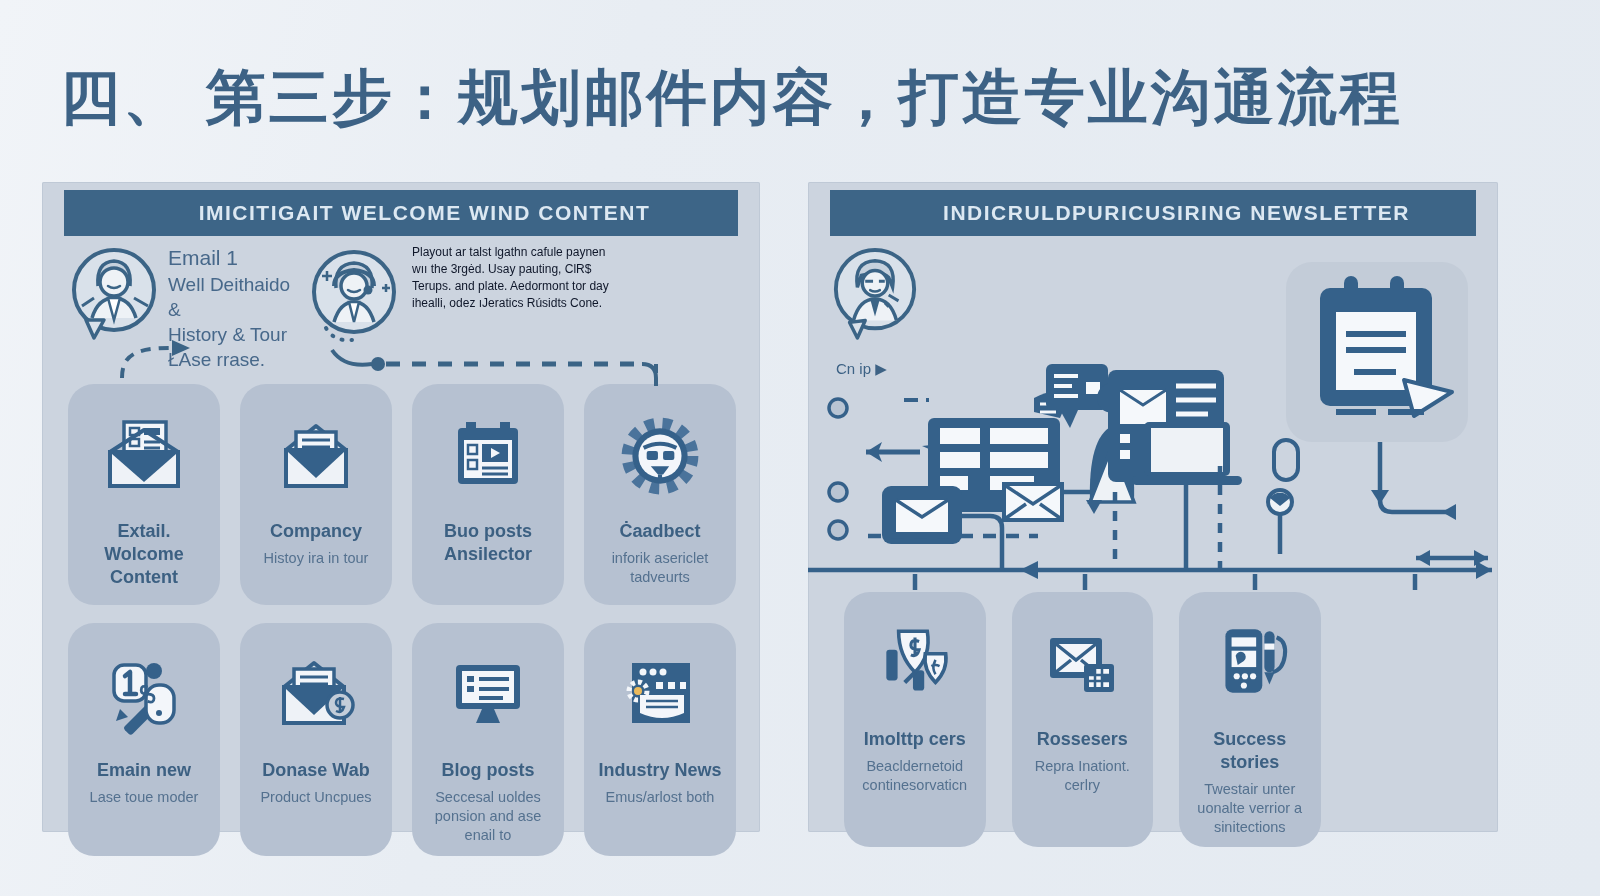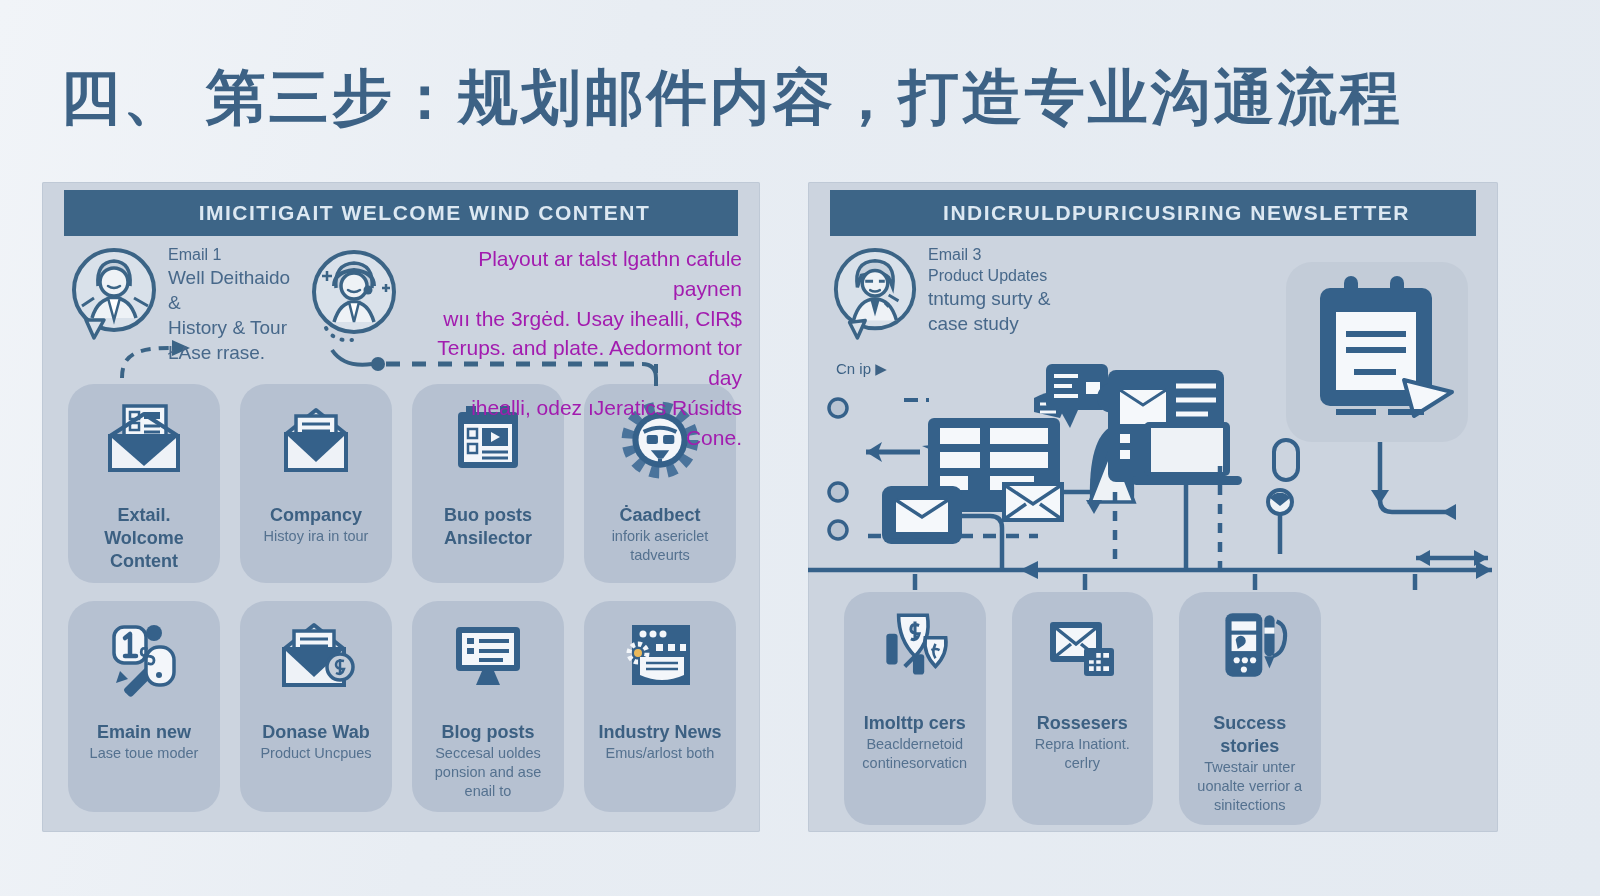--- a/index.html
+++ b/index.html
@@ -19,37 +19,37 @@
   .panel.left{width:718px;}
   .panel.right{width:690px;}
   .header-bar{
     position:absolute;top:8px;left:22px;right:22px;height:46px;
     background:#3d6587;display:flex;align-items:center;justify-content:center;
     color:#dce8f2;font-weight:bold;font-size:21px;letter-spacing:1.5px;padding-left:47px;
   }
   .intro-row{position:absolute;top:62px;left:26px;right:18px;display:flex;z-index:2;}
   .intro-group{display:flex;}
   .intro-text{margin-left:8px;font-size:19px;line-height:1.32;color:#47688a;}
-  .intro-text .em{font-size:16px;}
-  .note-text{margin-left:12px;font-size:21px;line-height:1.42;color:#a21caf;width:330px;text-align:right;}
+  .intro-text .em{font-size:21px;}
+  .note-text{margin-left:12px;font-size:12px;line-height:1.42;color:#0f172a;width:330px;}
   .avatar{flex:0 0 auto;}
   .cards-grid{
     position:absolute;left:26px;right:24px;top:202px;bottom:40px;
     display:grid;grid-template-columns:repeat(4,1fr);grid-template-rows:1fr 1fr;
     gap:18px 20px;
   }
   .rp .cards-grid{left:36px;right:10px;top:410px;bottom:40px;grid-template-rows:1fr;gap:12px 26px;}
   .card{
     background:#b6c1d1;border-radius:26px;text-align:center;
-    padding:8px 8px 10px;display:flex;flex-direction:column;align-items:center;
+    padding:24px 8px 10px;display:flex;flex-direction:column;align-items:center;
   }
   .card .icon-box{height:96px;display:flex;align-items:center;justify-content:center;}
   .card .card-title{margin-top:16px;font-size:18px;font-weight:bold;color:#3c6082;
     line-height:1.28;max-width:150px;}
-  .card .card-sub{font-size:14.5px;color:#54718f;line-height:1.32;max-width:142px;}
+  .card .card-sub{margin-top:6px;font-size:14.5px;color:#54718f;line-height:1.32;max-width:142px;}
   .overlay-svg{position:absolute;inset:0;pointer-events:none;z-index:1;}
   .flow-area{position:absolute;left:0;right:0;top:58px;height:350px;}
   .flow-label{position:absolute;left:28px;top:120px;font-size:15px;color:#3d6285;z-index:2;}
   svg{display:block;}
 </style>
 </head>
 <body>
 
 <div class="page-title">四、 第三步：规划邮件内容，打造专业沟通流程</div>
 
@@ -90,21 +90,21 @@
             <circle cx="60" cy="46" r="4.5" fill="#3b6486"></circle>
             <path d="M40,46 Q46,50 52,46" fill="none" stroke="#3b6486" stroke-width="2.5" stroke-linecap="round"></path>
             <path d="M26,78 Q32,58 46,58 Q60,58 66,78" fill="#eef2f6" stroke="#3b6486" stroke-width="3.5"></path>
             <polygon points="41,58 51,58 46,78" fill="#ffffff" stroke="#3b6486" stroke-width="2.5"></polygon>
             <path d="M14,32 h10 M19,27 v10 M74,44 h8 M78,40 v8" stroke="#3b6486" stroke-width="2.5"></path>
             <path d="M18,84 Q26,98 44,96" fill="none" stroke="#3b6486" stroke-width="4" stroke-dasharray="1 9" stroke-linecap="round"></path>
           </svg>
         </span>
         <div class="note-text">
           <div>Playout ar talst lgathn cafule paynen</div>
-          <div>wıı the 3rgėd. Usay ihealli, ClR$</div>
+          <div>wıı the 3rgėd. Usay pauting, ClR$</div>
           <div>Terups. and plate.  Aedormont tor day</div>
           <div>ihealli, odez ıJeratics Rúsidts Cone.</div>
         </div>
       </div>
     </div>
 
     <svg class="overlay-svg" viewBox="0 0 718 650">
       <g stroke="#3b6486" fill="none">
         <path d="M80,196 C80,174 92,166 128,166" stroke-width="4" stroke-dasharray="10 8"></path>
         <polygon points="130,158 148,166 130,174" fill="#3b6486" stroke="none"></polygon>
@@ -265,26 +265,20 @@
             <path d="M28,44 Q24,18 46,17 Q68,18 64,44 L60,34 Q52,26 32,32 Z" fill="#c6d1dd" stroke="#3b6486" stroke-width="3.5"></path>
             <circle cx="46" cy="40" r="13" fill="#eef2f6" stroke="#3b6486" stroke-width="3.5"></circle>
             <path d="M36,38 h8 M50,38 h6" stroke="#3b6486" stroke-width="3"></path>
             <path d="M41,47 Q46,50 51,47" fill="none" stroke="#3b6486" stroke-width="2.5" stroke-linecap="round"></path>
             <path d="M24,78 Q30,56 46,56 Q62,56 68,78" fill="#eef2f6" stroke="#3b6486" stroke-width="3.5"></path>
             <polygon points="41,56 51,56 46,74" fill="#3b6486"></polygon>
             <path d="M60,52 l10,6 M56,60 l4,4" stroke="#3b6486" stroke-width="3"></path>
             <polygon points="20,80 28,96 36,78" fill="#d9e1ea" stroke="#3b6486" stroke-width="3.5" stroke-linejoin="round"></polygon>
           </svg>
         </span>
-        <div class="intro-text">
-          <div class="em">Email 3</div>
-          <div class="em">Product Updates</div>
-          <div>tntumg surty &amp;</div>
-          <div>case study</div>
-        </div>
       </div>
     </div>
 
     <div class="flow-area">
       <span class="flow-label">Cn ip ▶</span>
       <svg class="overlay-svg" viewBox="0 0 690 350">
 
         <rect x="478" y="22" width="182" height="180" rx="26" fill="#c3ccd8"></rect>
         <rect x="536" y="36" width="14" height="26" rx="7" fill="#35618a"></rect>
         <rect x="582" y="36" width="14" height="26" rx="7" fill="#35618a"></rect>

